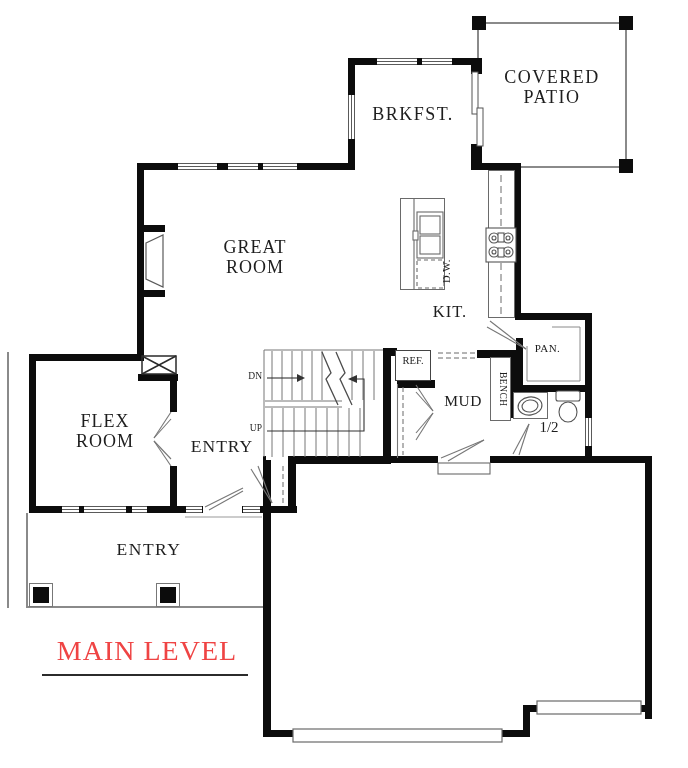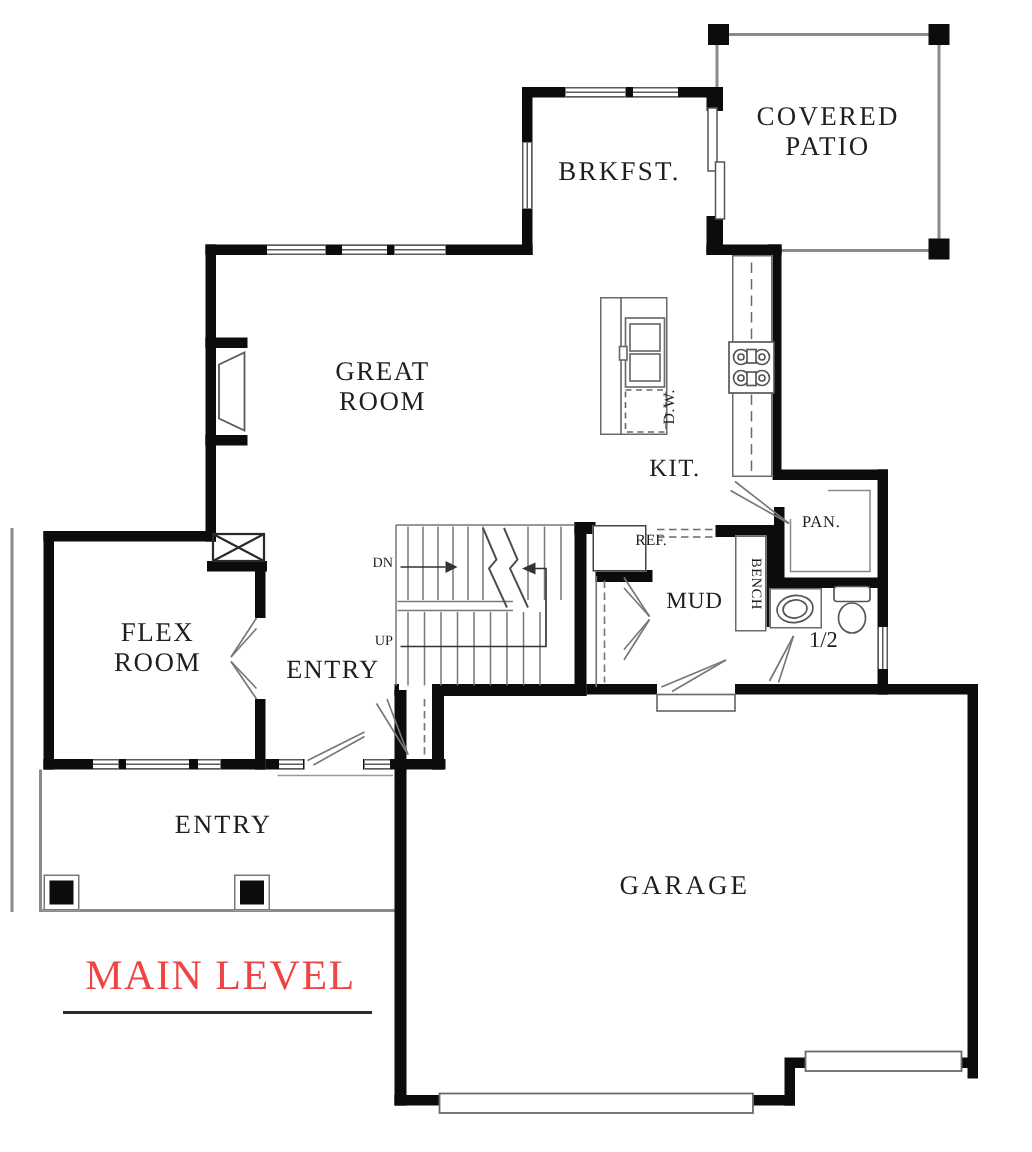--- a/index.html
+++ b/index.html
@@ -263,23 +263,22 @@
   <div class="lbl" style="left:180px;top:238px;width:150px;font-size:18px;letter-spacing:1px;">GREAT
 ROOM</div>
   <div class="lbl" style="left:415px;top:303px;width:70px;font-size:16.5px;letter-spacing:1px;font-family:Liberation Serif, serif;">KIT.</div>
   <div class="lbl" style="left:523px;top:342px;width:49px;font-size:11px;letter-spacing:0.5px;">PAN.</div>
   <div class="lbl" style="left:432px;top:392px;width:62px;font-size:15.5px;letter-spacing:0.5px;">MUD</div>
   <div class="lbl" style="left:525px;top:419px;width:48px;font-size:15px;">1/2</div>
   <div class="lbl" style="left:45px;top:412px;width:120px;font-size:18px;letter-spacing:1px;text-align:center;">FLEX
 ROOM</div>
   <div class="lbl" style="left:182px;top:437px;width:80px;font-size:17.5px;letter-spacing:1px;">ENTRY</div>
   <div class="lbl" style="left:104px;top:540px;width:90px;font-size:17.5px;letter-spacing:1.5px;">ENTRY</div>
-  <div class="lbl" style="left:399px;top:581px;width:115px;font-size:18px;letter-spacing:2px;">GARAGE</div>
-
-  <div class="lbl" style="left:395px;top:355px;width:36px;font-size:10.5px;padding-left:21px;">REF.</div>
+
+  <div class="lbl" style="left:395px;top:355px;width:36px;font-size:10.5px;">REF.</div>
   <div class="lbl vtext-up" style="left:441px;top:250px;width:16px;height:42px;font-size:10.5px;letter-spacing:0.5px;">D.W.</div>
   <div class="lbl vtext-dn" style="left:493px;top:360px;width:15px;height:58px;font-size:9.5px;letter-spacing:0.5px;">BENCH</div>
 
   <div class="lbl" style="left:238px;top:371px;width:24px;font-size:9.5px;text-align:right;">DN</div>
   <div class="lbl" style="left:238px;top:423px;width:24px;font-size:9.5px;text-align:right;">UP</div>
 
   <div class="lbl" style="left:42px;top:636px;width:210px;font-size:28px;letter-spacing:1px;color:#ef4444;">MAIN LEVEL</div>
   <div class="underline" style="left:42px;top:674px;width:206px;height:2.2px;"></div>
 
 </div>

